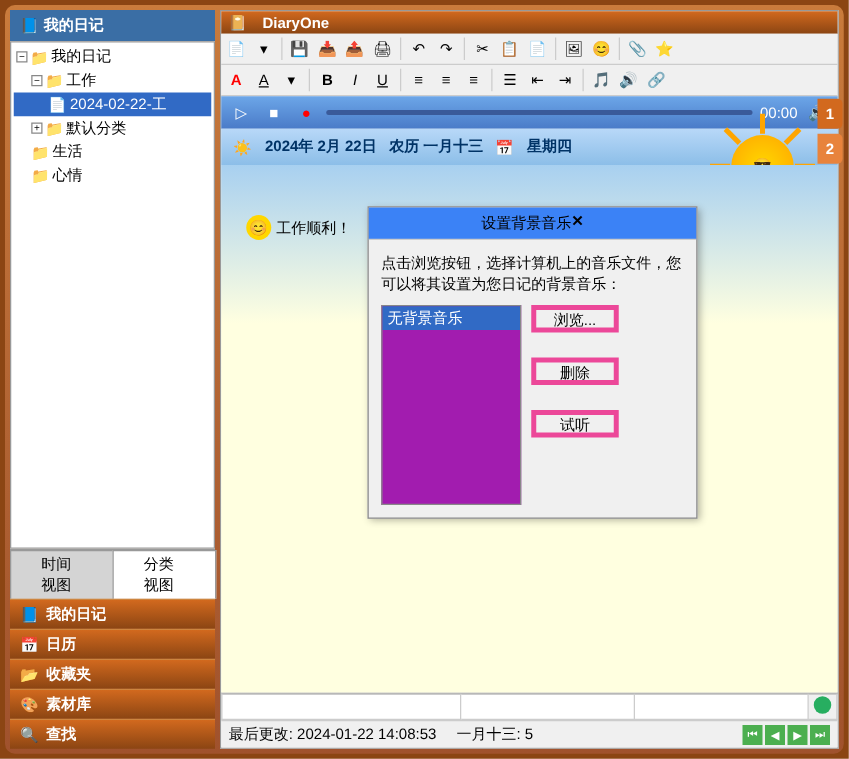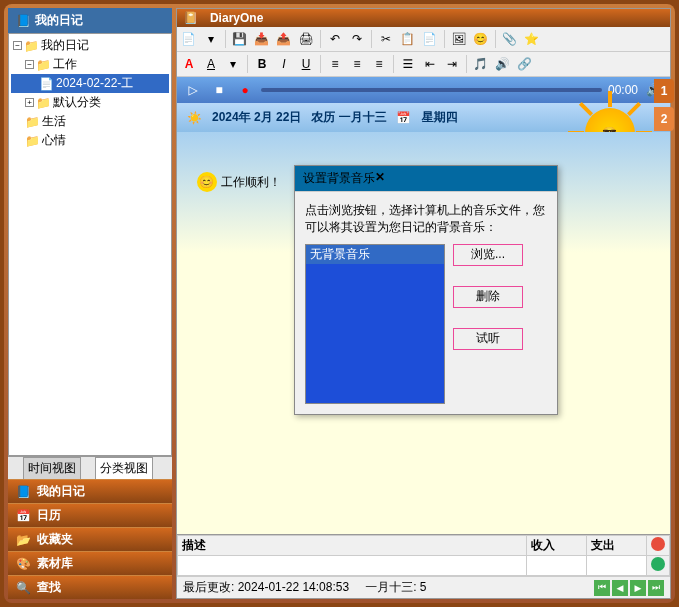--- a/index.html
+++ b/index.html
@@ -12,21 +12,21 @@
 .left-header { background: #3A6EA5; color: #fff; padding: 4px 8px; font-weight: bold; display: flex; align-items: center; gap: 4px; }
 .tree-area { background: #fff; flex: 1; border: 1px solid #999; overflow: auto; padding: 2px; }
 .tree-item { padding: 1px 2px; white-space: nowrap; display: flex; align-items: center; gap: 2px; }
 .tree-item.selected { background: #316AC5; color: #fff; }
 .tree-indent-1 { padding-left: 14px; }
 .tree-indent-2 { padding-left: 28px; }
 .tree-toggle { width: 9px; height: 9px; border: 1px solid #888; display: inline-flex; align-items: center; justify-content: center; font-size: 8px; line-height: 1; background: #fff; cursor: pointer; }
 .folder-icon { color: #F0C040; }
 .file-icon { color: #6495ED; }
 .tabs { display: flex; background: #E8E8E8; border-top: 1px solid #999; }
-.tab { padding: 2px 4px; border: 1px solid #999; border-bottom: none; background: #fff; margin-right: -1px; margin-left: 15px; }
+.tab { padding: 2px 24px; border: 1px solid #999; border-bottom: none; background: #fff; margin-right: -1px; }
 .tab.inactive { background: #D4D4D4; }
 .nav-buttons { display: flex; flex-direction: column; }
 .nav-btn { background: linear-gradient(to bottom, #D2691E, #8B4513); color: #fff; padding: 3px 8px; border-top: 1px solid #CD853F; display: flex; align-items: center; gap: 6px; cursor: pointer; font-weight: bold; }
 
 
 .right-panel { flex: 1; display: flex; flex-direction: column; background: #fff; border: 1px solid #999; position: relative; }
 .titlebar { background: linear-gradient(to bottom, #D2691E, #8B4513); color: #fff; padding: 2px 6px; display: flex; align-items: center; gap: 12px; }
 .app-title { font-weight: bold; }
 .menu-items { display: flex; gap: 8px; }
 .menu-item { cursor: pointer; }
@@ -40,29 +40,29 @@
 .sun { position: absolute; right: 20px; top: -10px; width: 80px; height: 80px; }
 .sun-body { width: 50px; height: 50px; background: radial-gradient(circle, #FFD700, #FFA500); border-radius: 50%; position: absolute; top: 15px; left: 15px; display: flex; align-items: center; justify-content: center; }
 .sun-rays { position: absolute; inset: 0; }
 .sun-ray { position: absolute; width: 4px; height: 16px; background: #FFA500; left: 38px; top: -2px; transform-origin: 2px 42px; }
 .content-area { flex: 1; background: linear-gradient(to bottom, #A8D0F0 0%, #FFFFE0 30%, #FFFFE0 100%); padding: 40px 20px; position: relative; }
 .diary-text { display: flex; align-items: center; gap: 4px; }
 .smiley { width: 20px; height: 20px; background: #FFD700; border-radius: 50%; display: inline-flex; align-items: center; justify-content: center; }
 
 
 .dialog { position: absolute; left: 294px; top: 165px; width: 264px; background: #F0F0F0; border: 1px solid #888; box-shadow: 2px 2px 6px rgba(0,0,0,0.3); z-index: 100; }
-.dialog-title { background: #0369a1; padding: 4px 8px; display: flex; justify-content: flex-start; border-bottom: 1px solid #ccc; }
+.dialog-title { background: #3b82f6; padding: 4px 8px; display: flex; justify-content: center; border-bottom: 1px solid #ccc; }
 .dialog-close { cursor: pointer; font-weight: bold; }
 .dialog-body { padding: 10px; }
 .dialog-text { margin-bottom: 8px; line-height: 1.4; }
 .dialog-main { display: flex; gap: 8px; }
-.music-list { width: 140px; height: 160px; background: #1d4ed8; border: 1px solid #888; }
+.music-list { width: 112px; height: 160px; background: #a21caf; border: 1px solid #888; }
 .music-item { background: #316AC5; color: #fff; padding: 1px 4px; }
 .dialog-btns { display: flex; flex-direction: column; gap: 20px; }
-.dlg-btn { width: 70px; height: 22px; background: #F0F0F0; border: 1px solid #ec4899; cursor: pointer; }
+.dlg-btn { width: 70px; height: 22px; background: #F0F0F0; border: 4px solid #ec4899; cursor: pointer; }
 .dialog-footer { display: flex; justify-content: flex-end; gap: 8px; padding: 8px; }
 
 
 .expense-table { border-top: 1px solid #999; }
 .expense-table table { width: 100%; border-collapse: collapse; }
 .expense-table th, .expense-table td { border: 1px solid #ccc; padding: 1px 4px; text-align: left; }
 .expense-table th { background: #F0F0F0; }
 .cell-blue { background: #316AC5; color: #fff; }
 .action-col { width: 20px; text-align: center; background: #F0F0F0; }
 .act-icon { width: 14px; height: 14px; border-radius: 50%; display: inline-block; }
@@ -228,26 +228,20 @@
     <div class="content-area">
       <div class="diary-text">
         <span class="smiley">😊</span>
         <span>工作顺利！</span>
       </div>
     </div>
 
     <div class="expense-table">
       <table>
         <tbody>
-            <tr>
-          <th>描述</th>
-          <th style="width:60px">收入</th>
-          <th style="width:60px">支出</th>
-          <th class="action-col"><span class="act-icon" style="background:#E74C3C"></span></th>
-        </tr>
         <tr>
           <td>&nbsp;</td>
               <td></td>
               <td></td>
           <td class="action-col"><span class="act-icon" style="background:#27AE60"></span></td>
         </tr>
       </tbody>
         </table>
     </div>
 

